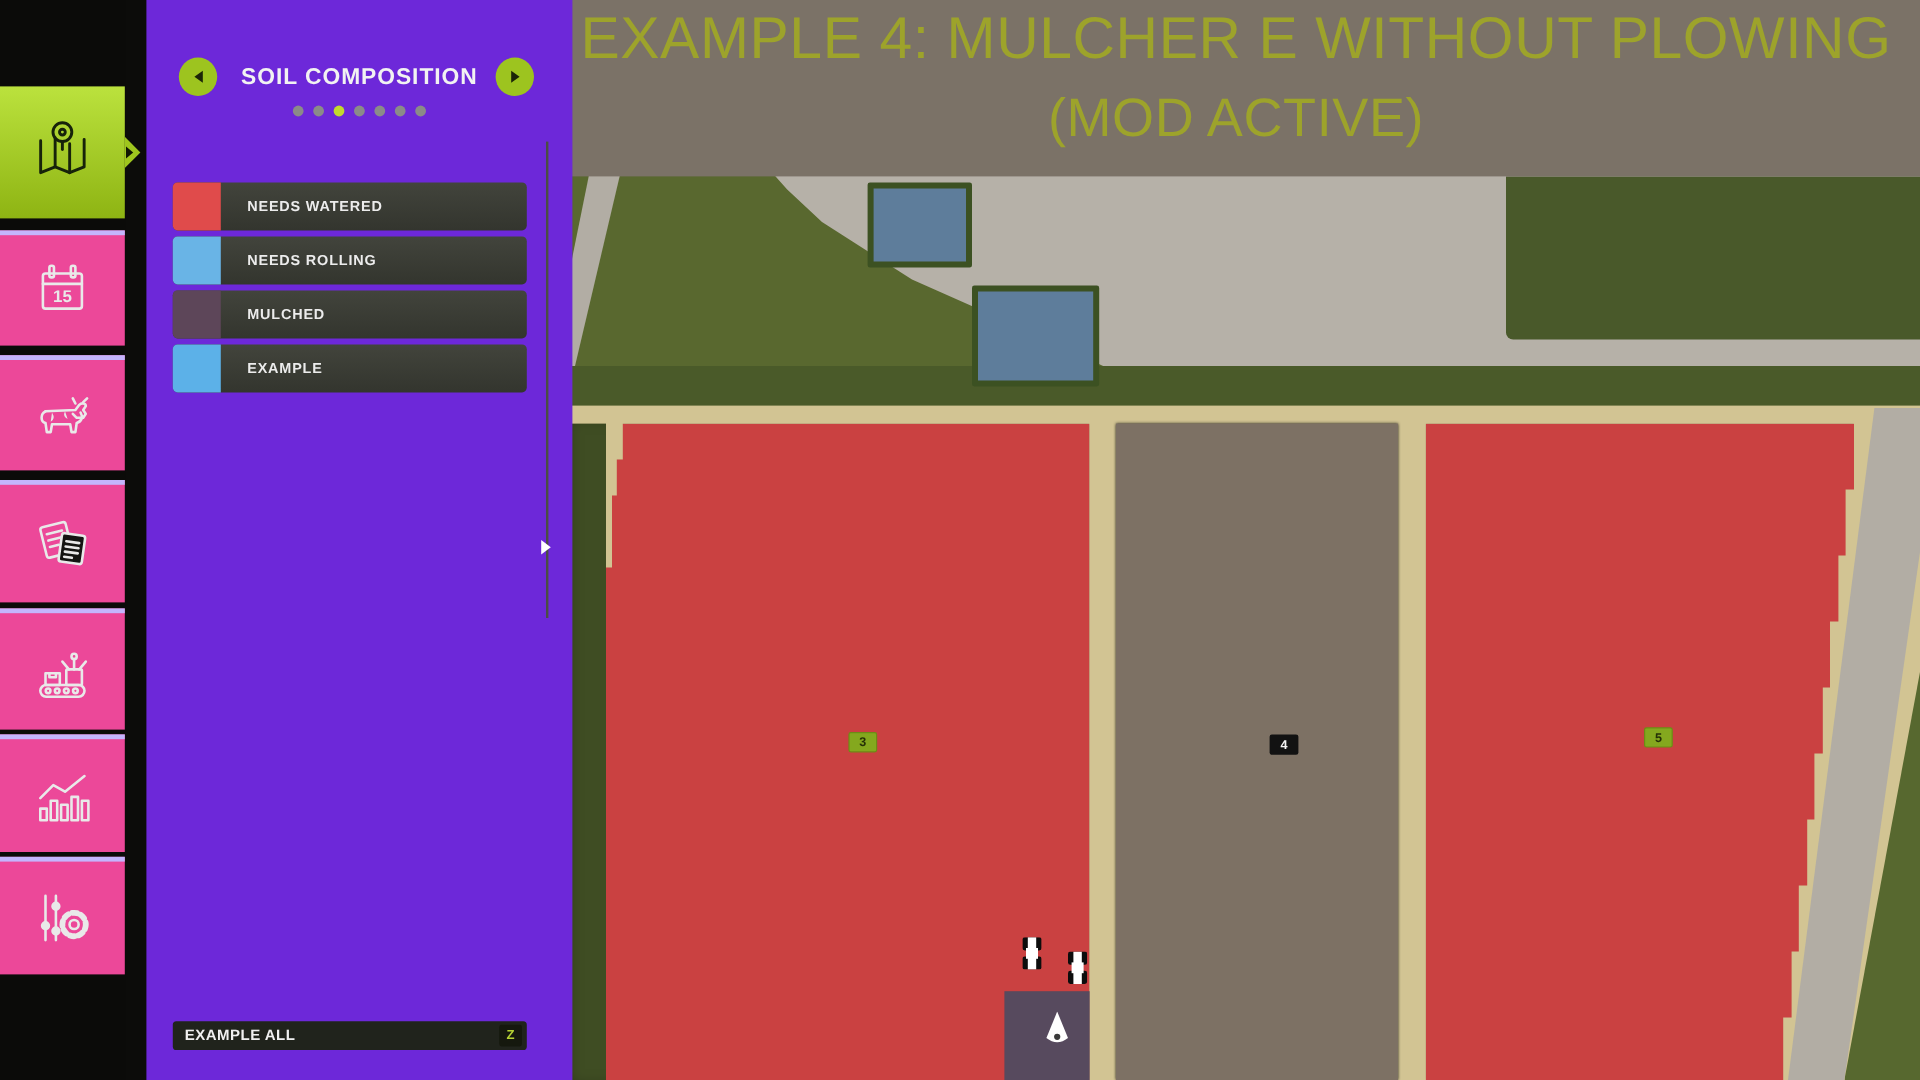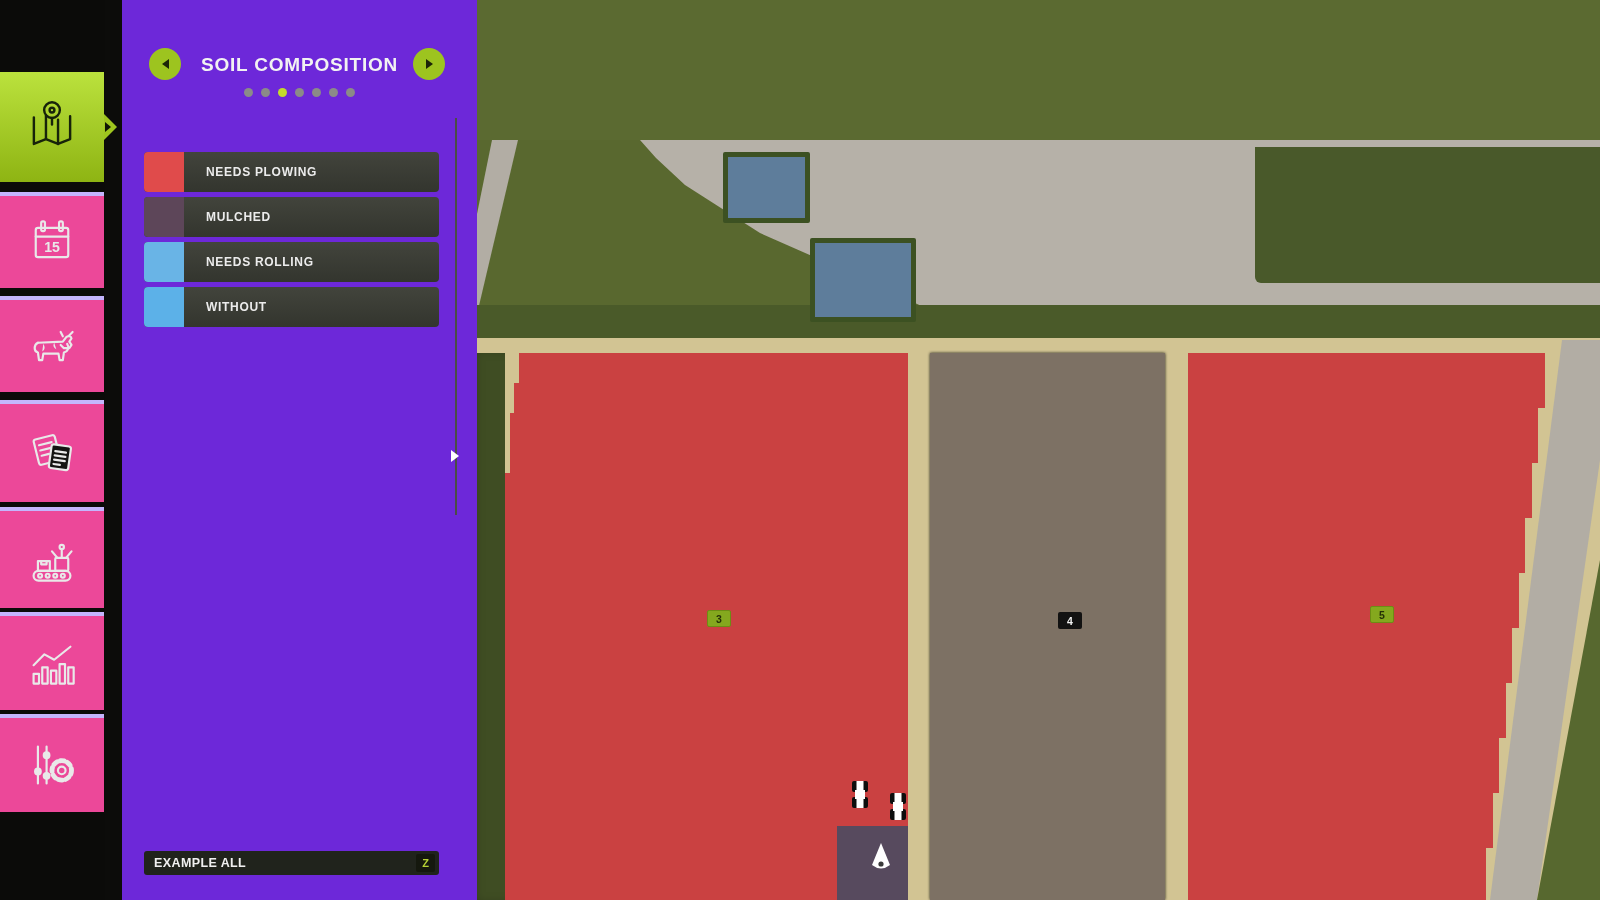--- a/index.html
+++ b/index.html
@@ -156,20 +156,24 @@
 
     <div class="player-arrow">
       <svg viewBox="0 0 20 28" width="20" height="28">
         <path d="M10 0 L19 22 Q10 29 1 22 Z" fill="#ffffff"></path>
         <circle cx="10" cy="21" r="2.6" fill="#3a3a3a"></circle>
       </svg>
     </div>
 
     <div class="abs map-left-shadow"></div>
 
+    <div class="banner">
+      <div class="l1">EXAMPLE 4: MULCHER E WITHOUT PLOWING</div>
+      <div class="l2">(MOD ACTIVE)</div>
+    </div>
   </div>
 
   <div class="legend-panel">
     <div class="panel-header">
       <div class="pager-btn prev">
           <span class="tri-l"></span>
         </div>
       <div class="panel-title">SOIL COMPOSITION</div>
       <div class="pager-btn next">
           <span class="tri-r"></span>
@@ -181,33 +185,33 @@
           <span class="dot"></span>
           <span class="dot"></span>
           <span class="dot"></span>
           <span class="dot"></span>
         </div>
     </div>
 
     <div class="legend-list">
       <div class="legend-row">
         <span class="swatch" style="background: rgb(224, 75, 75);"></span>
-        <span class="row-label">NEEDS PLOWING</span>
+        <span class="row-label">NEEDS WATERED</span>
+      </div>
+      <div class="legend-row">
+        <span class="swatch" style="background: rgb(105, 180, 230);"></span>
+        <span class="row-label">NEEDS ROLLING</span>
       </div>
       <div class="legend-row">
         <span class="swatch" style="background: rgb(93, 70, 89);"></span>
         <span class="row-label">MULCHED</span>
       </div>
       <div class="legend-row">
-        <span class="swatch" style="background: rgb(105, 180, 230);"></span>
-        <span class="row-label">NEEDS ROLLING</span>
-      </div>
-      <div class="legend-row">
         <span class="swatch" style="background: rgb(92, 177, 232);"></span>
-        <span class="row-label">WITHOUT</span>
+        <span class="row-label">EXAMPLE</span>
       </div>
     </div>
 
     <div class="scroll-track"></div>
 
     <div class="deselect-row">
       <span class="deselect-label">EXAMPLE ALL</span>
       <span class="hotkey-badge">Z</span>
     </div>
   </div>

